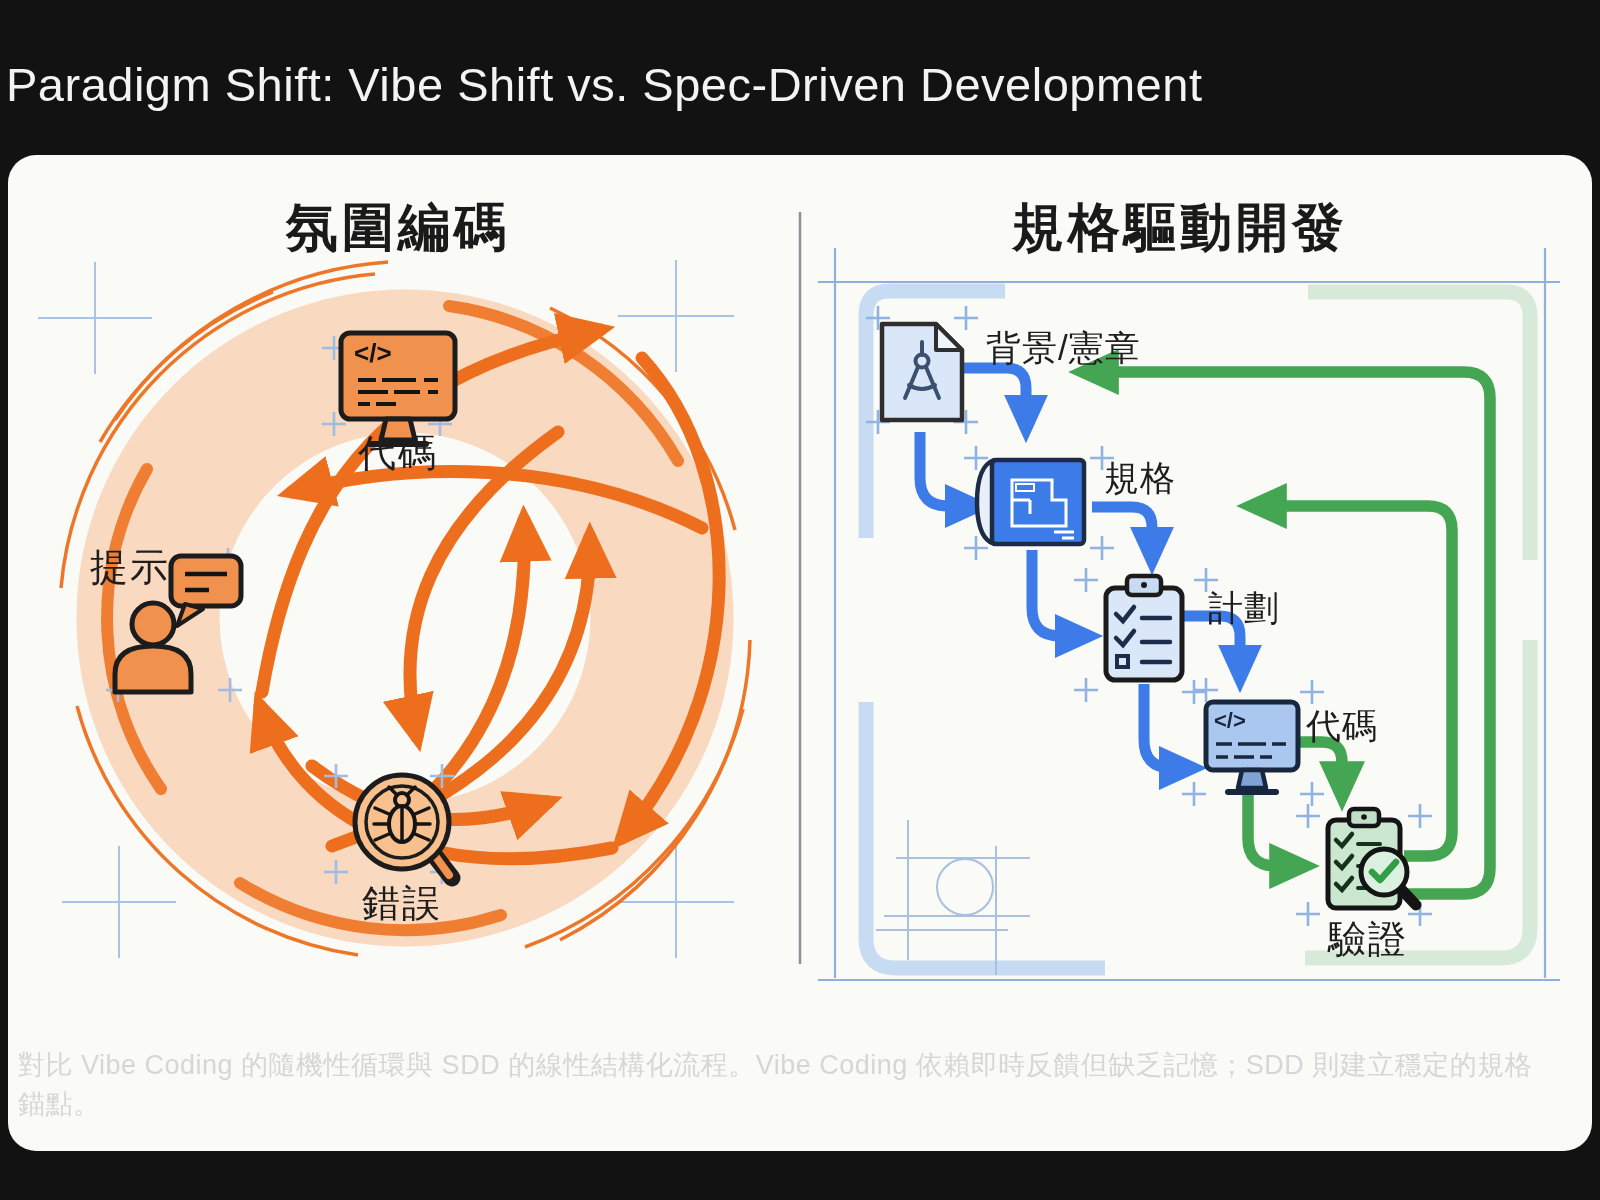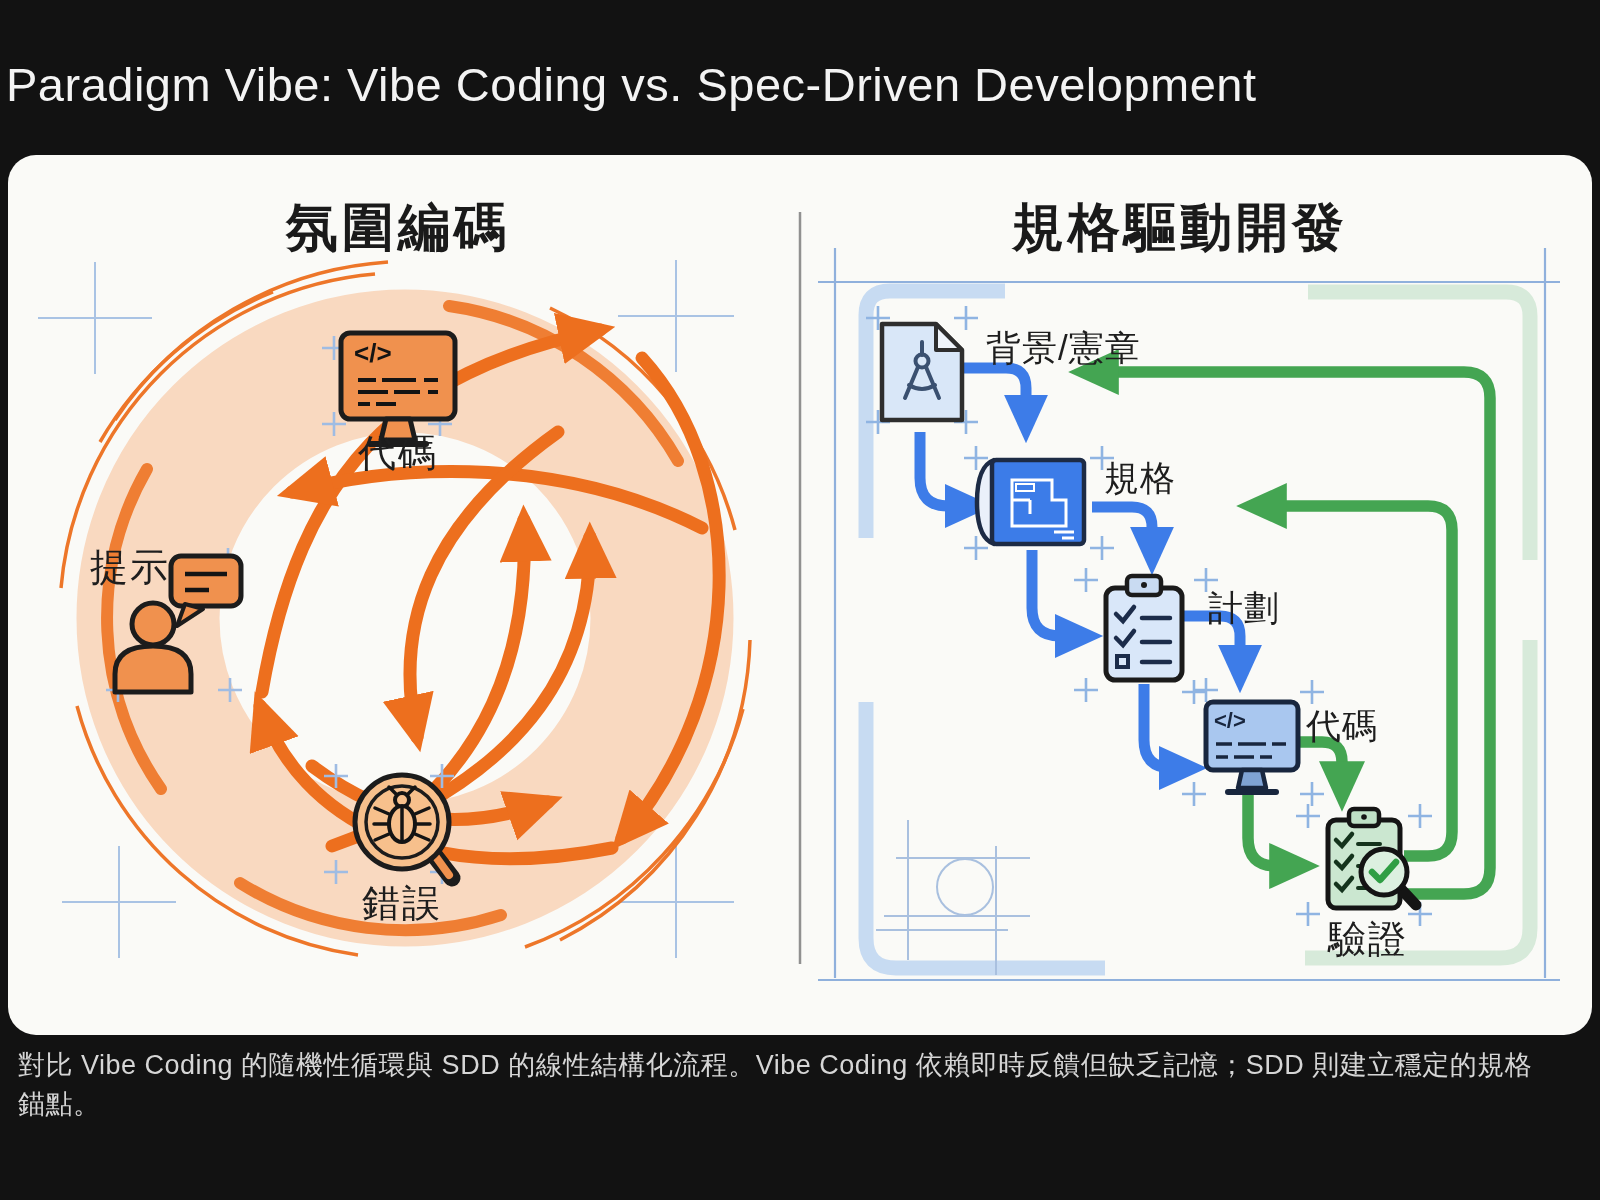--- a/index.html
+++ b/index.html
@@ -7,40 +7,40 @@
     width:1600px;height:1200px;position:relative;overflow:hidden;
     background:#121212;
     font-family:"Liberation Sans","DejaVu Sans",sans-serif;
   }
   .header{position:absolute;left:6px;top:52px;width:1590px;}
   .header h1{
     margin:0;font-size:47px;font-weight:500;color:#F3F3F3;
     letter-spacing:0.5px;line-height:66px;white-space:nowrap;
   }
   .panel{
-    position:absolute;left:8px;top:155px;width:1584px;height:880px;
+    position:absolute;left:8px;top:155px;width:1584px;height:996px;
     background:#FAFAF7;border-radius:28px;overflow:hidden;
   }
   .panel svg{position:absolute;left:0;top:0;}
   .caption{
     position:absolute;left:18px;top:1046px;width:1532px;
     font-size:27px;line-height:1.45;color:#D6D6D6;letter-spacing:0.5px;
   }
   svg text{font-family:"Liberation Sans","DejaVu Sans",sans-serif;}
   .cjk-title{font-size:52px;font-weight:600;fill:#1a1a1a;letter-spacing:4px;}
   .cjk-label{font-size:38px;font-weight:500;fill:#1e1e1e;letter-spacing:2px;}
   .cjk-label-s{font-size:35px;font-weight:500;fill:#1e1e1e;letter-spacing:1px;}
   .code-glyph{font-size:26px;font-weight:bold;fill:#141414;}
   .code-glyph-b{font-size:22px;font-weight:bold;fill:#18263E;}
 </style>
 </head>
 <body>
 
 <div class="header">
-  <h1>Paradigm Vibe: Vibe Coding vs. Spec-Driven Development</h1>
+  <h1>Paradigm Shift: Vibe Shift vs. Spec-Driven Development</h1>
 </div>
 
 <div class="panel">
 <svg width="1584" height="880" viewBox="8 155 1584 880">
   <defs>
     <marker id="ma-o" markerWidth="4.8" markerHeight="4.2" refX="3.2" refY="2" orient="auto" markerUnits="strokeWidth">
       <path d="M0,0 L4.4,2 L0,4 Z" fill="#ED6F1E"></path>
     </marker>
     <marker id="ma-b" markerWidth="4.8" markerHeight="4.2" refX="3.2" refY="2" orient="auto" markerUnits="strokeWidth">
       <path d="M0,0 L4.4,2 L0,4 Z" fill="#3D7CE8"></path>

